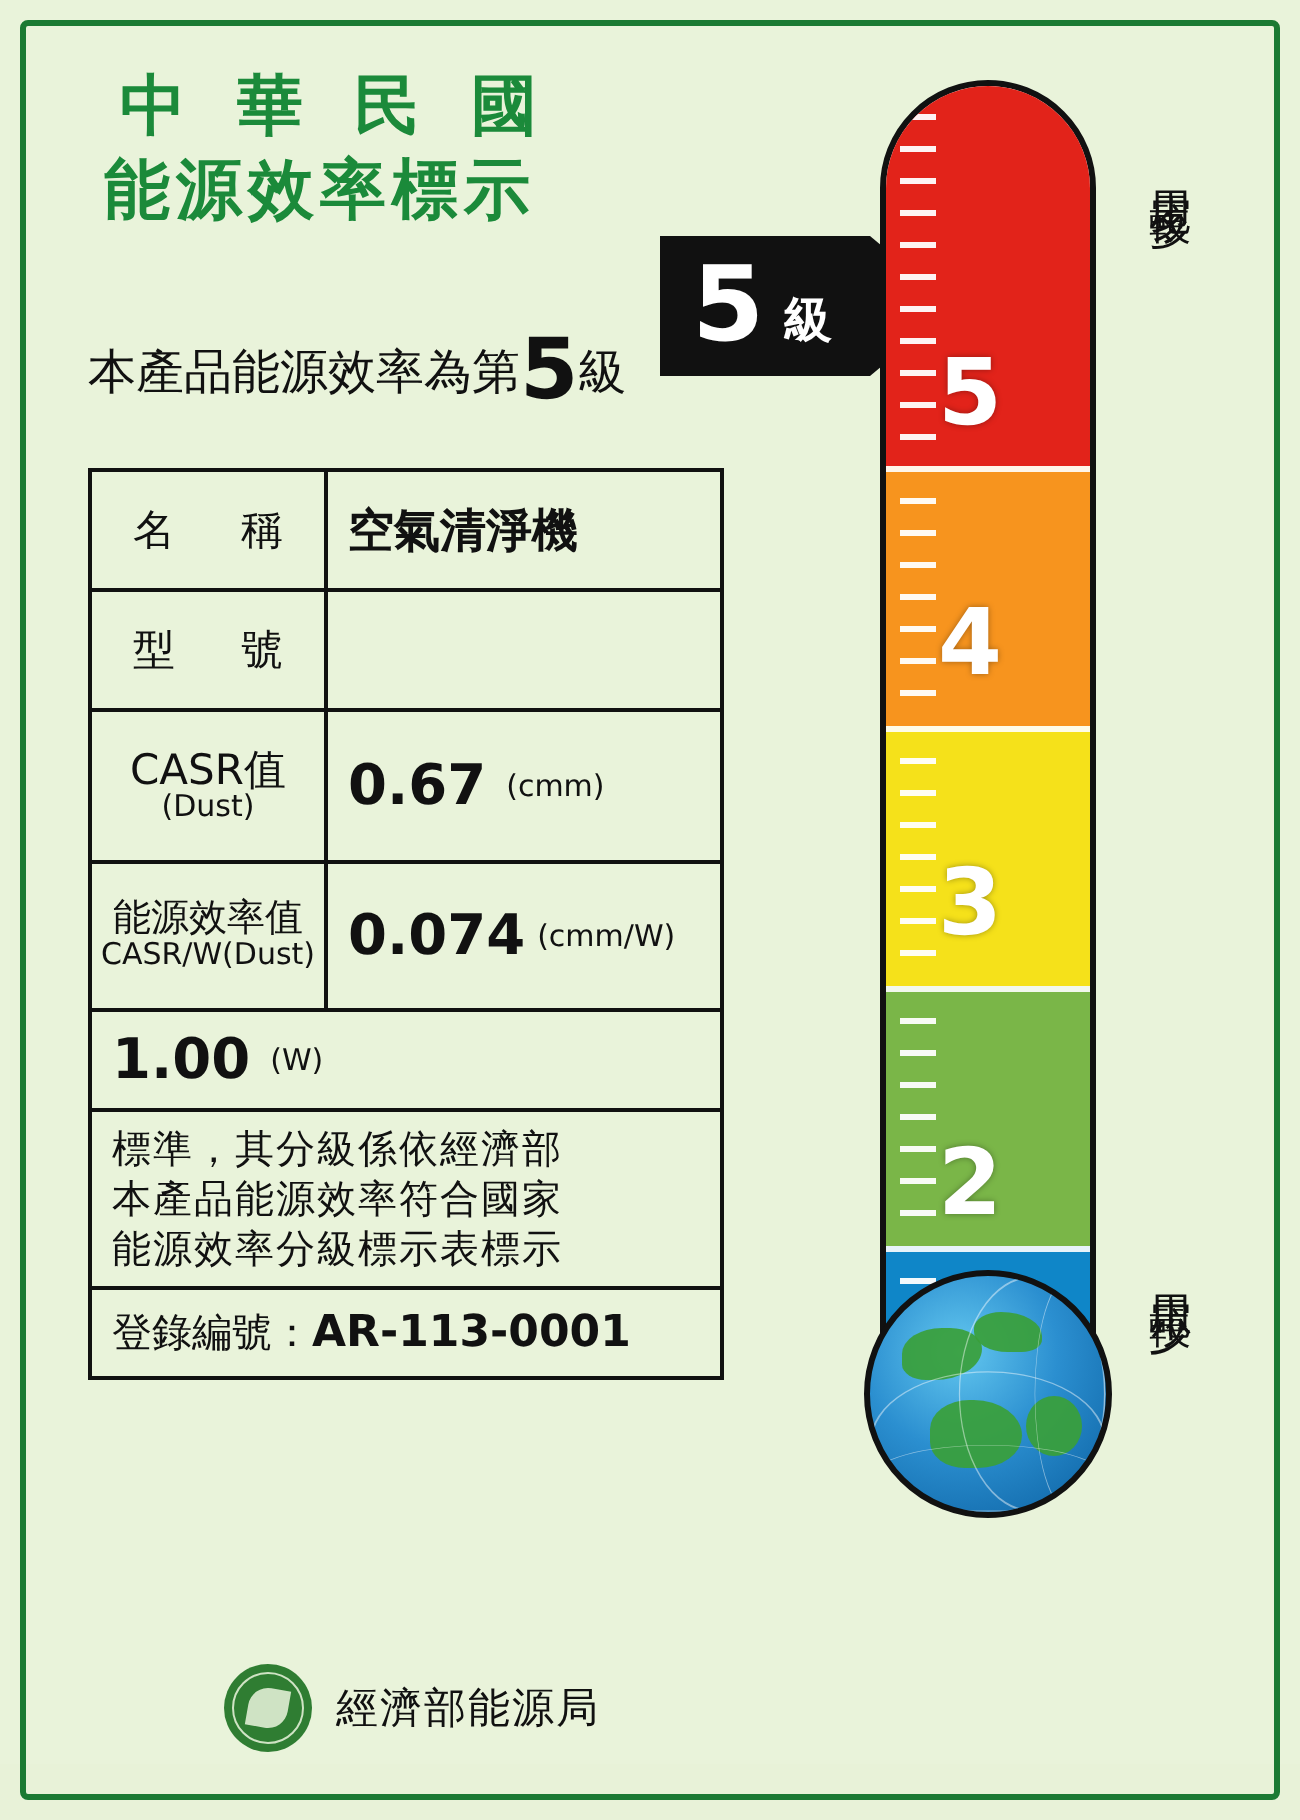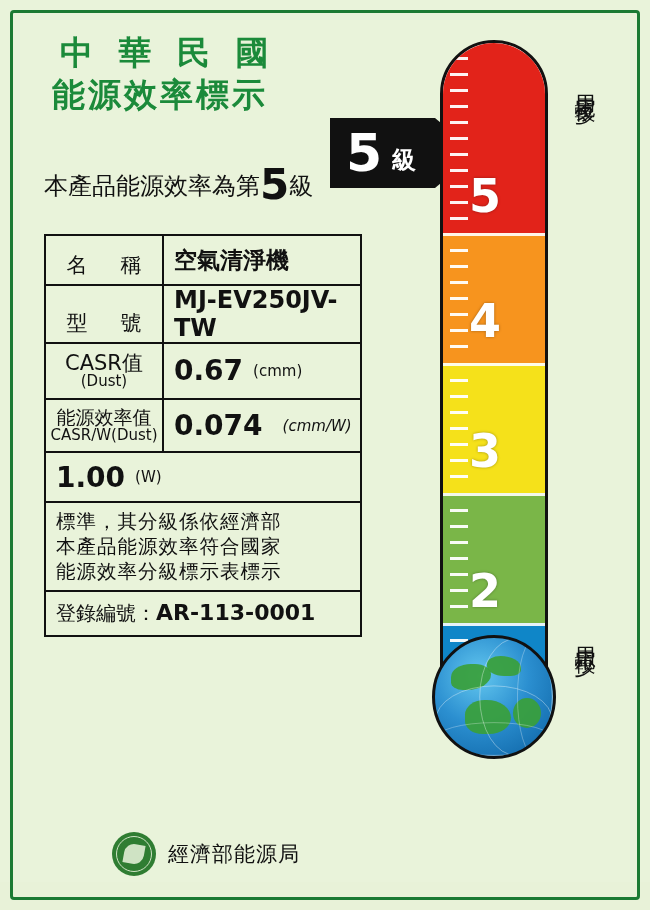--- a/index.html
+++ b/index.html
@@ -111,21 +111,21 @@
   .row:last-child { border-bottom: none; }
   .cell-label {
     width: 118px;
     border-right: 2px solid #111;
     display: flex;
     flex-direction: column;
     align-items: center;
     justify-content: flex-end;
     font-size: 21px;
     color: #111;
-    padding: 8px 2px;
+    padding: 18px 2px;
     line-height: 1.05;
   }
   .cell-label .lab-main { letter-spacing: 6px; padding-left: 6px; }
   .cell-label .lab-main.tight { letter-spacing: 0px; padding-left: 0; }
   .cell-label .lab-sub { font-size: 15px; letter-spacing: 0; }
   .cell-value {
     flex: 1;
     display: flex;
     align-items: center;
     font-size: 23px;
@@ -135,21 +135,21 @@
   }
   .cell-value .num {
     font-size: 28px;
     font-weight: bold;
   }
   .cell-value .unit {
     font-size: 15px;
     font-weight: normal;
     margin-left: 10px;
   }
-  .cell-value .unit.tight { margin-left: 20px; font-style: italic; }
+  .cell-value .unit.tight { margin-left: 6px; }
   .cell-value.model { font-size: 24px; font-weight: bold; letter-spacing: 0px; }
 
   .note-row {
     padding: 6px 8px 6px 10px;
     border-bottom: 2px solid #111;
   }
   .note-row div {
     font-size: 19.5px;
     line-height: 25px;
     color: #111;
@@ -325,23 +325,20 @@
         <span class="lab-main">名　稱</span>
       </div>
       <div class="cell-value">
         <span>空氣清淨機</span>
       </div>
     </div>
 
     <div class="row">
       <div class="cell-label">
         <span class="lab-main">型　號</span>
-      </div>
-      <div class="cell-value model">
-        <span>MJ-EV250JV-TW</span>
       </div>
     </div>
 
     <div class="row">
       <div class="cell-label">
         <span class="lab-main tight">CASR值</span>
         <span class="lab-sub">(Dust)</span>
       </div>
       <div class="cell-value">
         <span class="num">0.67</span>

